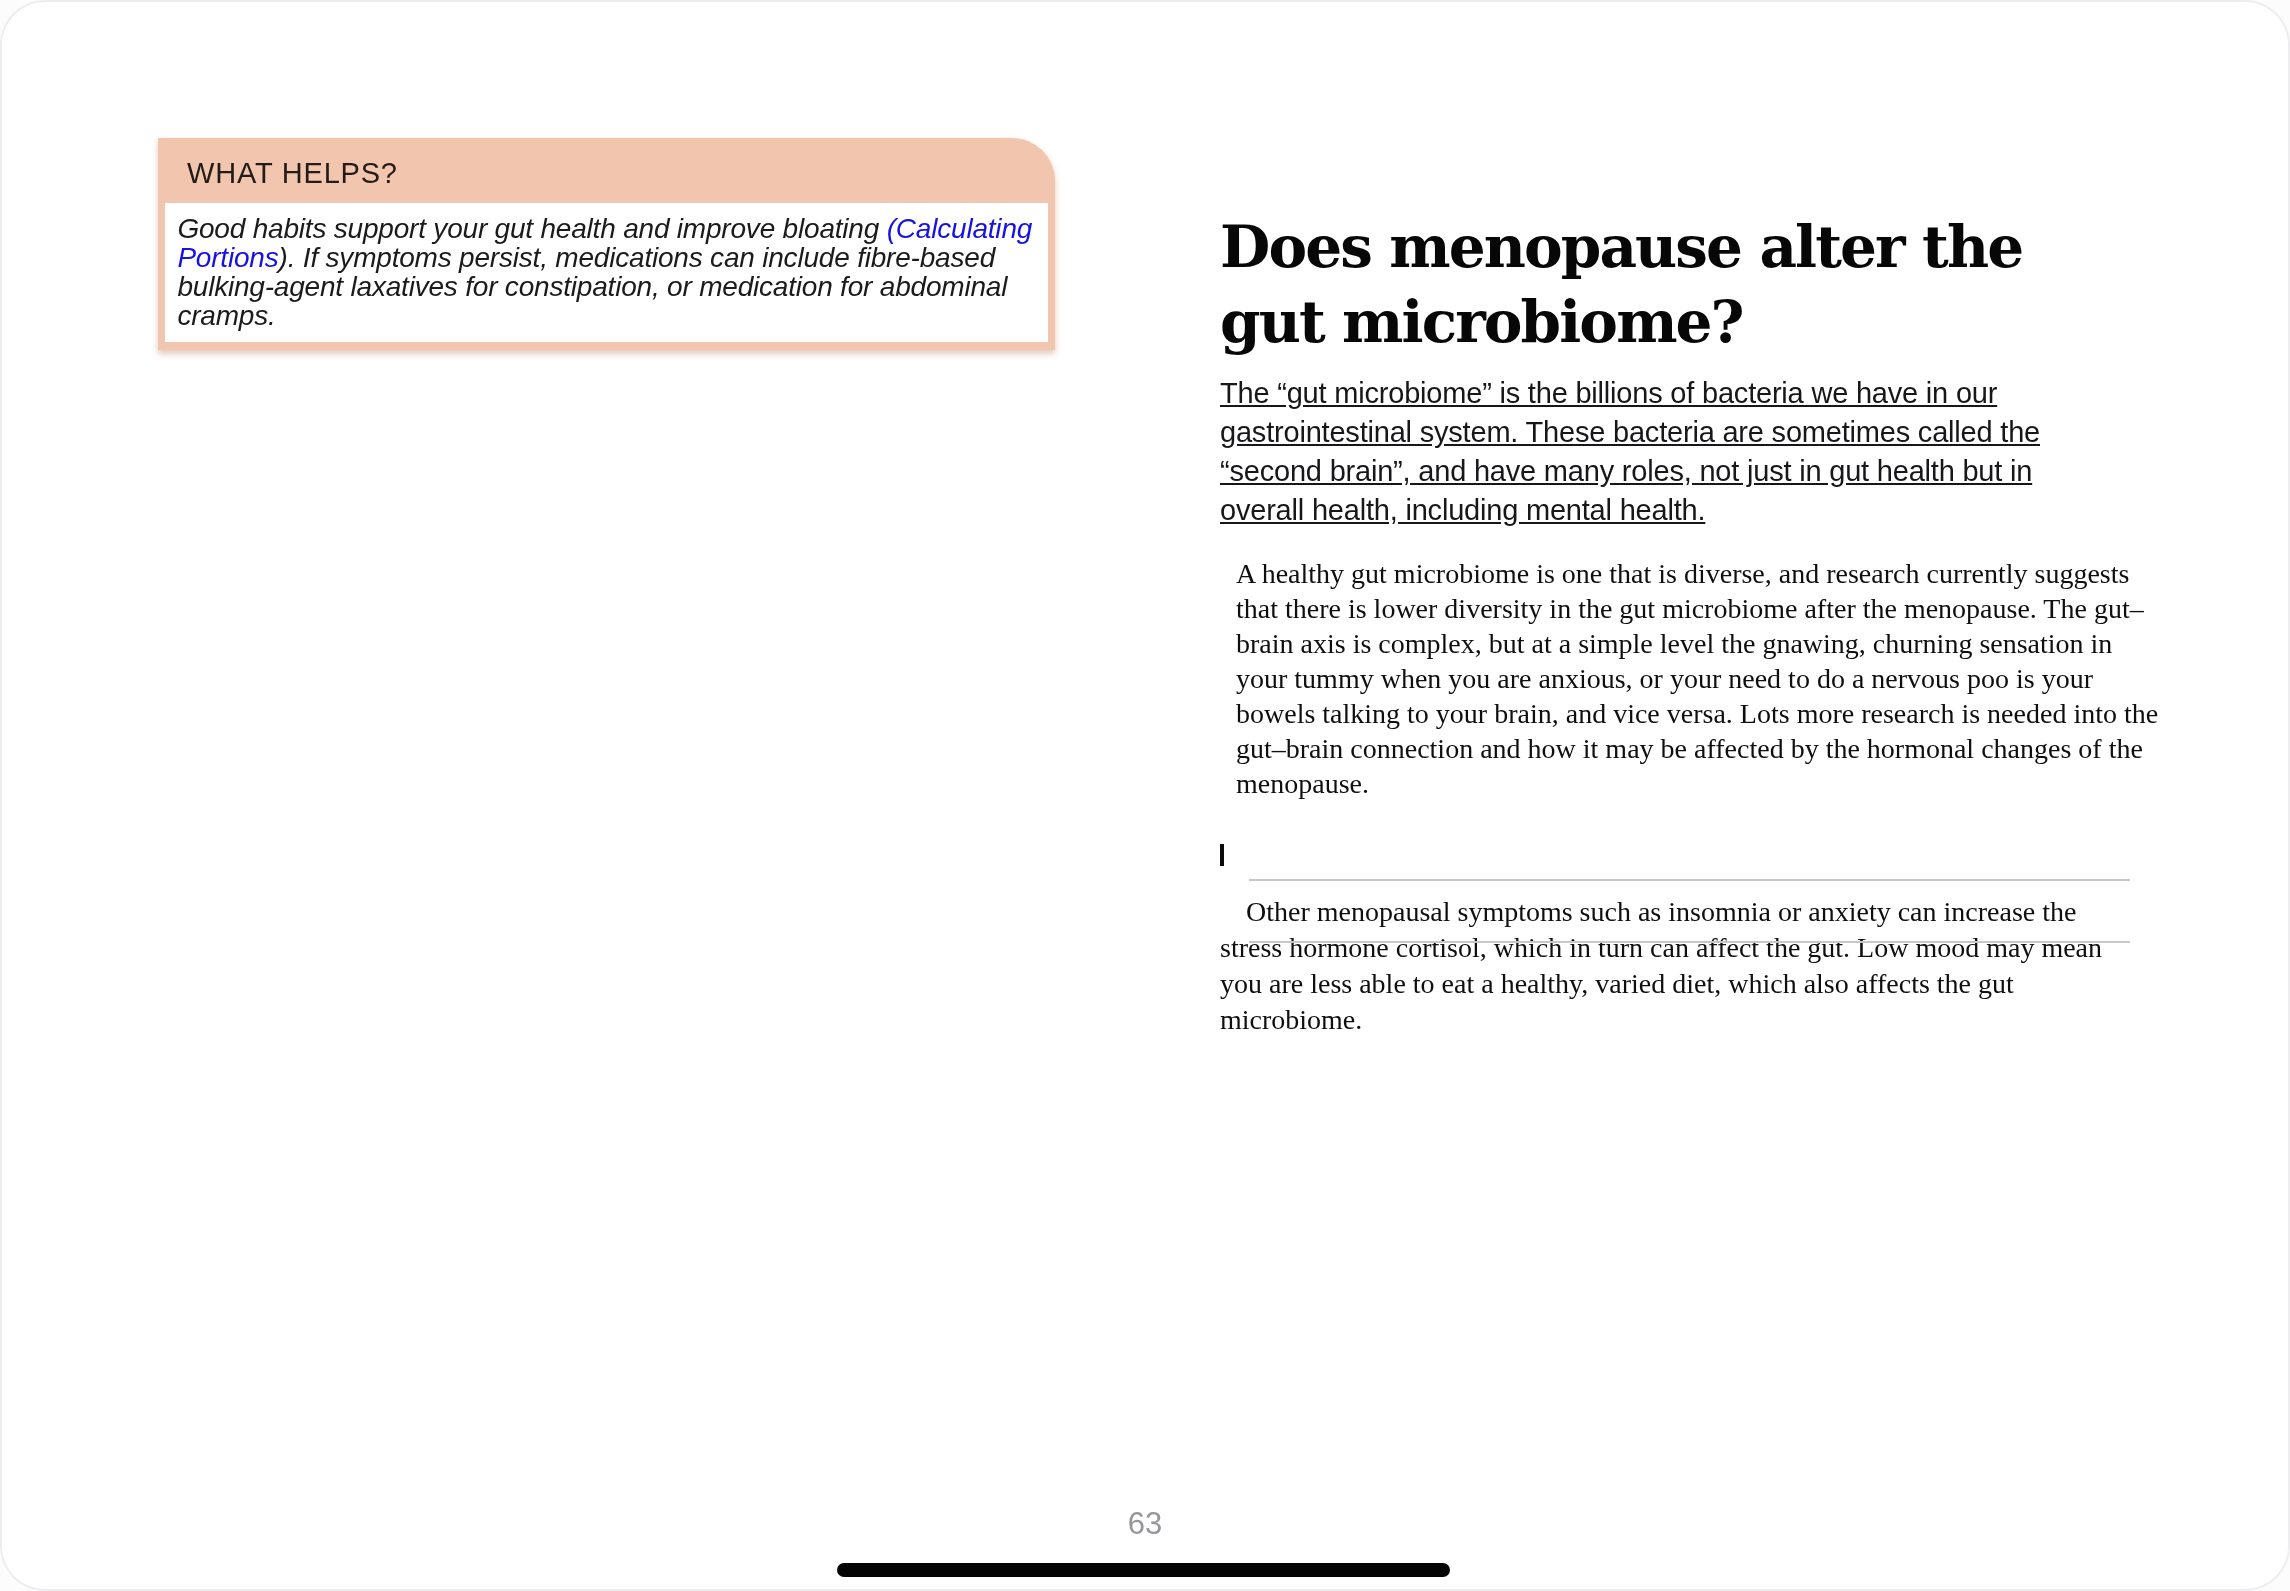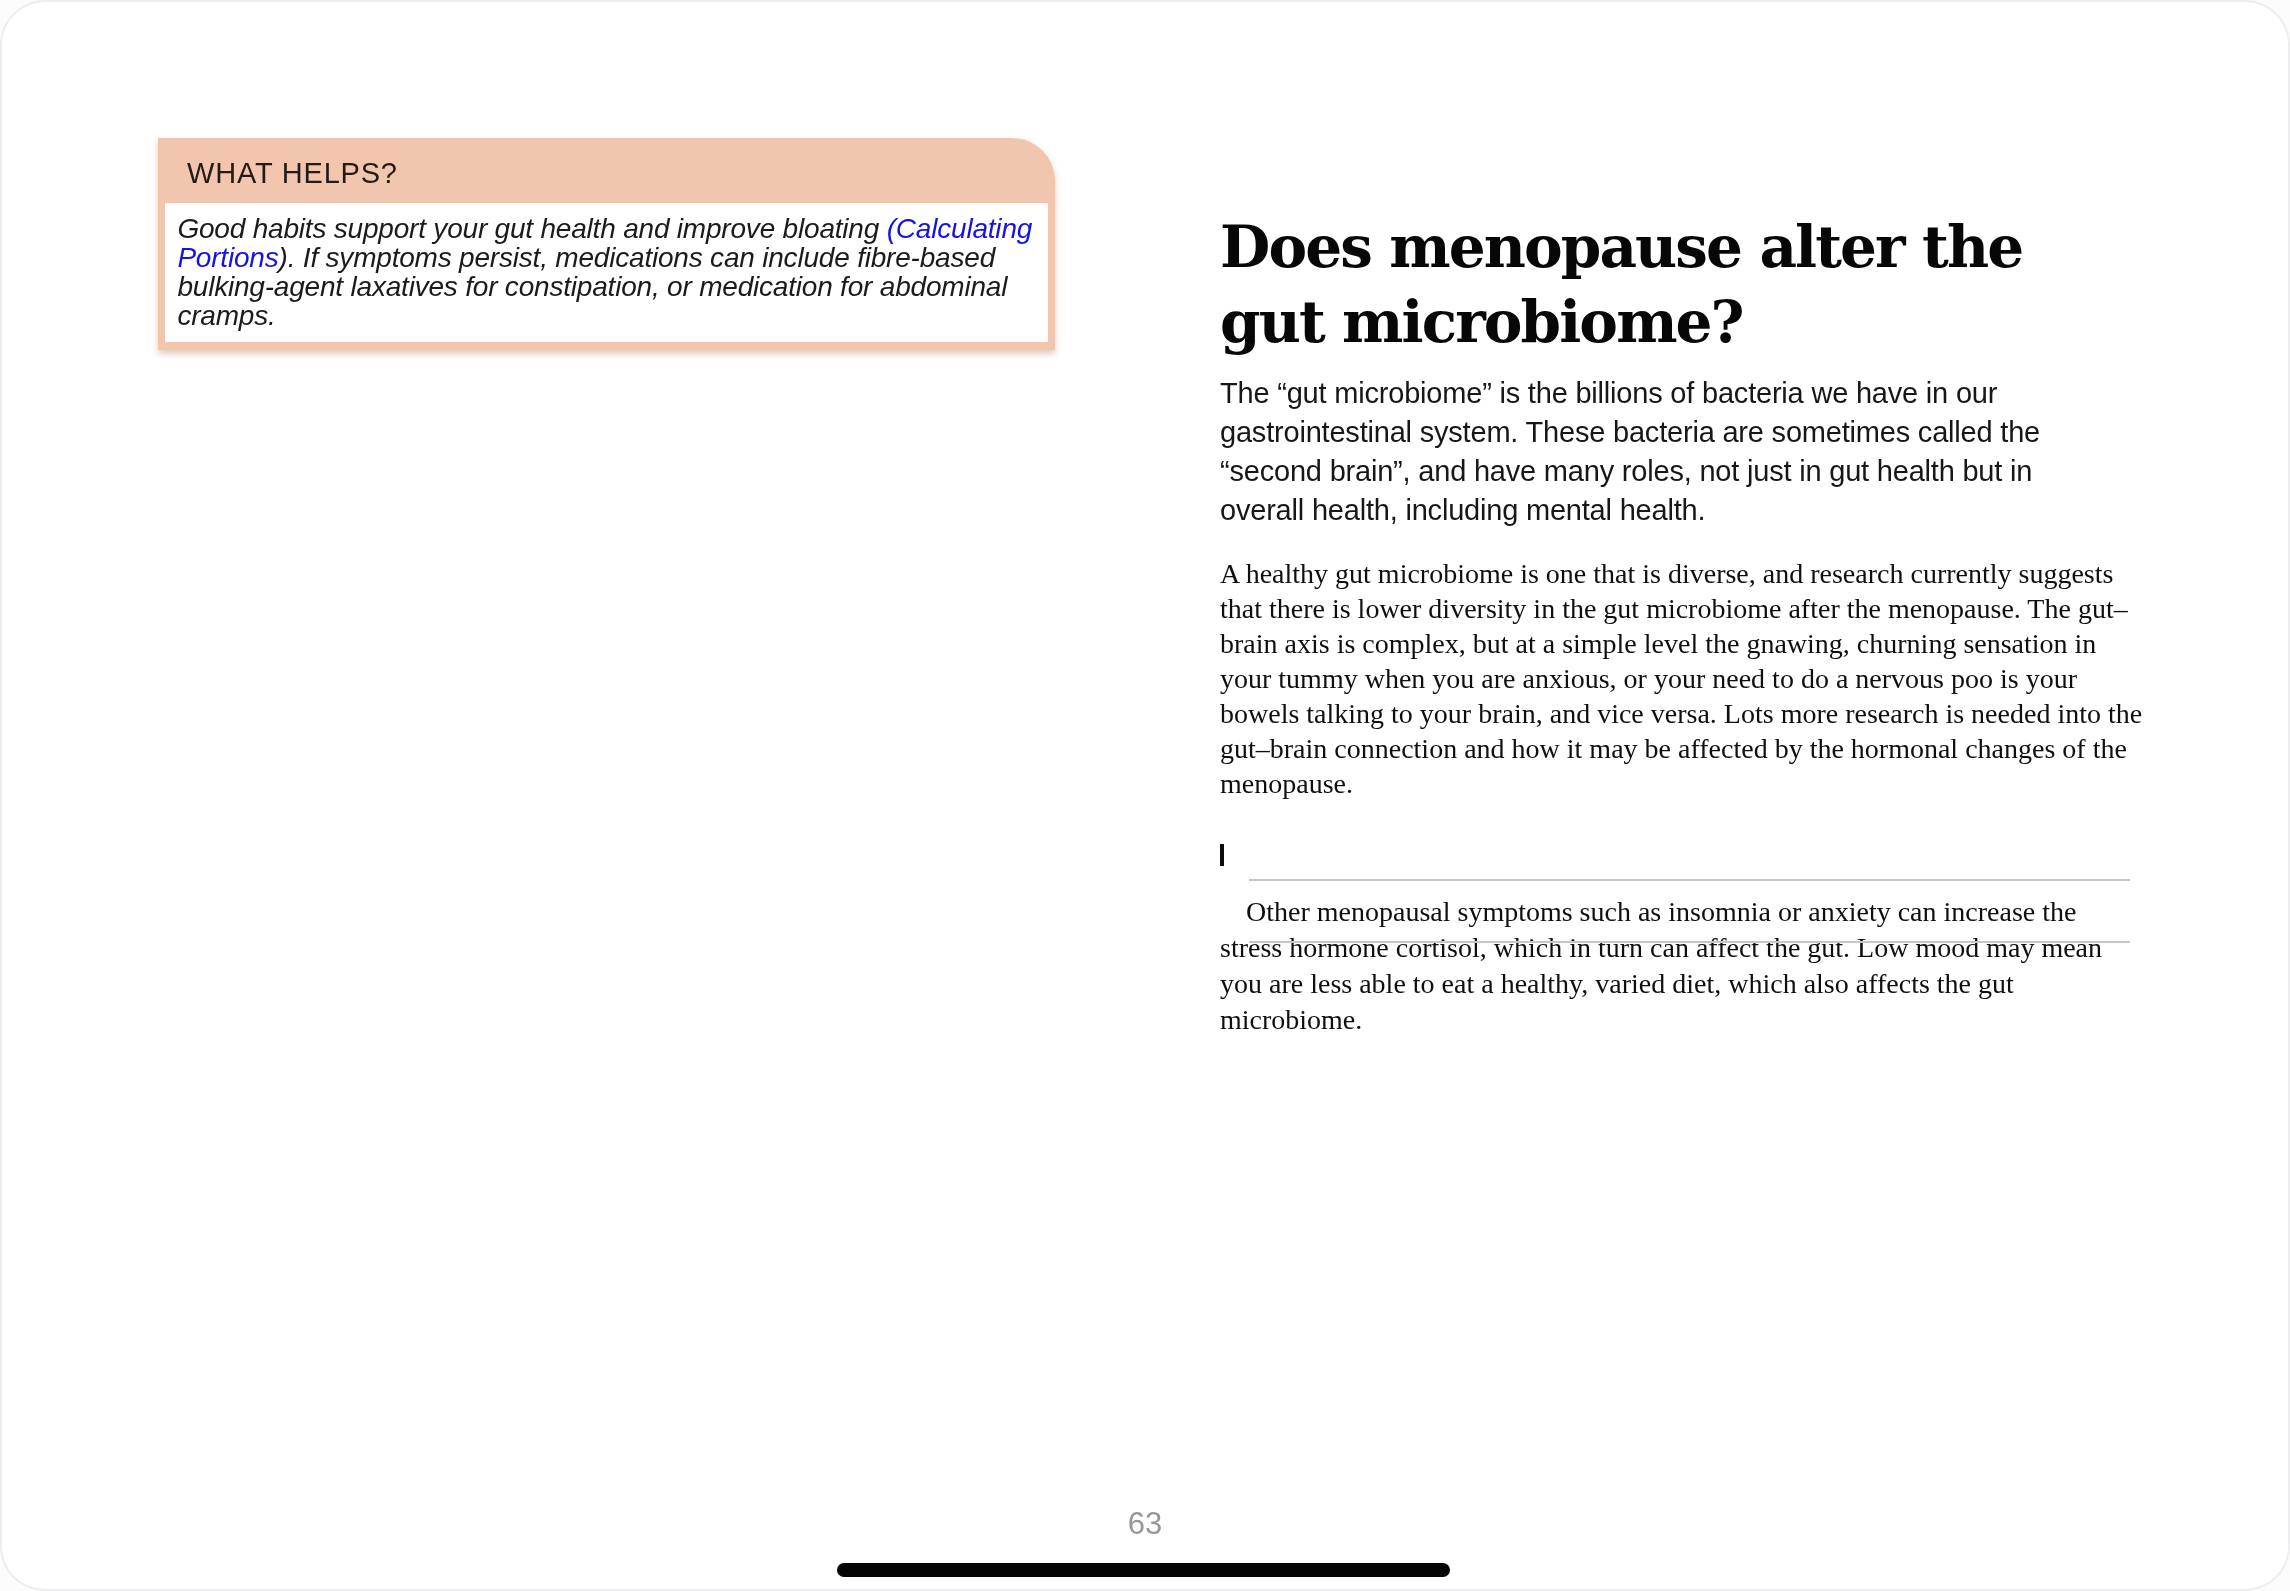--- a/index.html
+++ b/index.html
@@ -96,23 +96,24 @@
     color: #070707;
   }
   .para-intro {
     margin: 14.6px 0 0;
     width: 891px;
     font-family: "Liberation Sans", sans-serif;
     font-size: 29px;
     line-height: 39px;
     letter-spacing: -0.2px;
     color: #17171a;
+    text-decoration: underline;
   }
   .para-body {
-    margin: 26px 0 0;
+    margin: 26px 16px 0;
     width: 928px;
     font-family: "Liberation Serif", serif;
     font-size: 28px;
     line-height: 35px;
     color: #0f0f10;
   }
   .pullquote {
     position: relative;
     margin: 43px 0 0;
     width: 910px;

